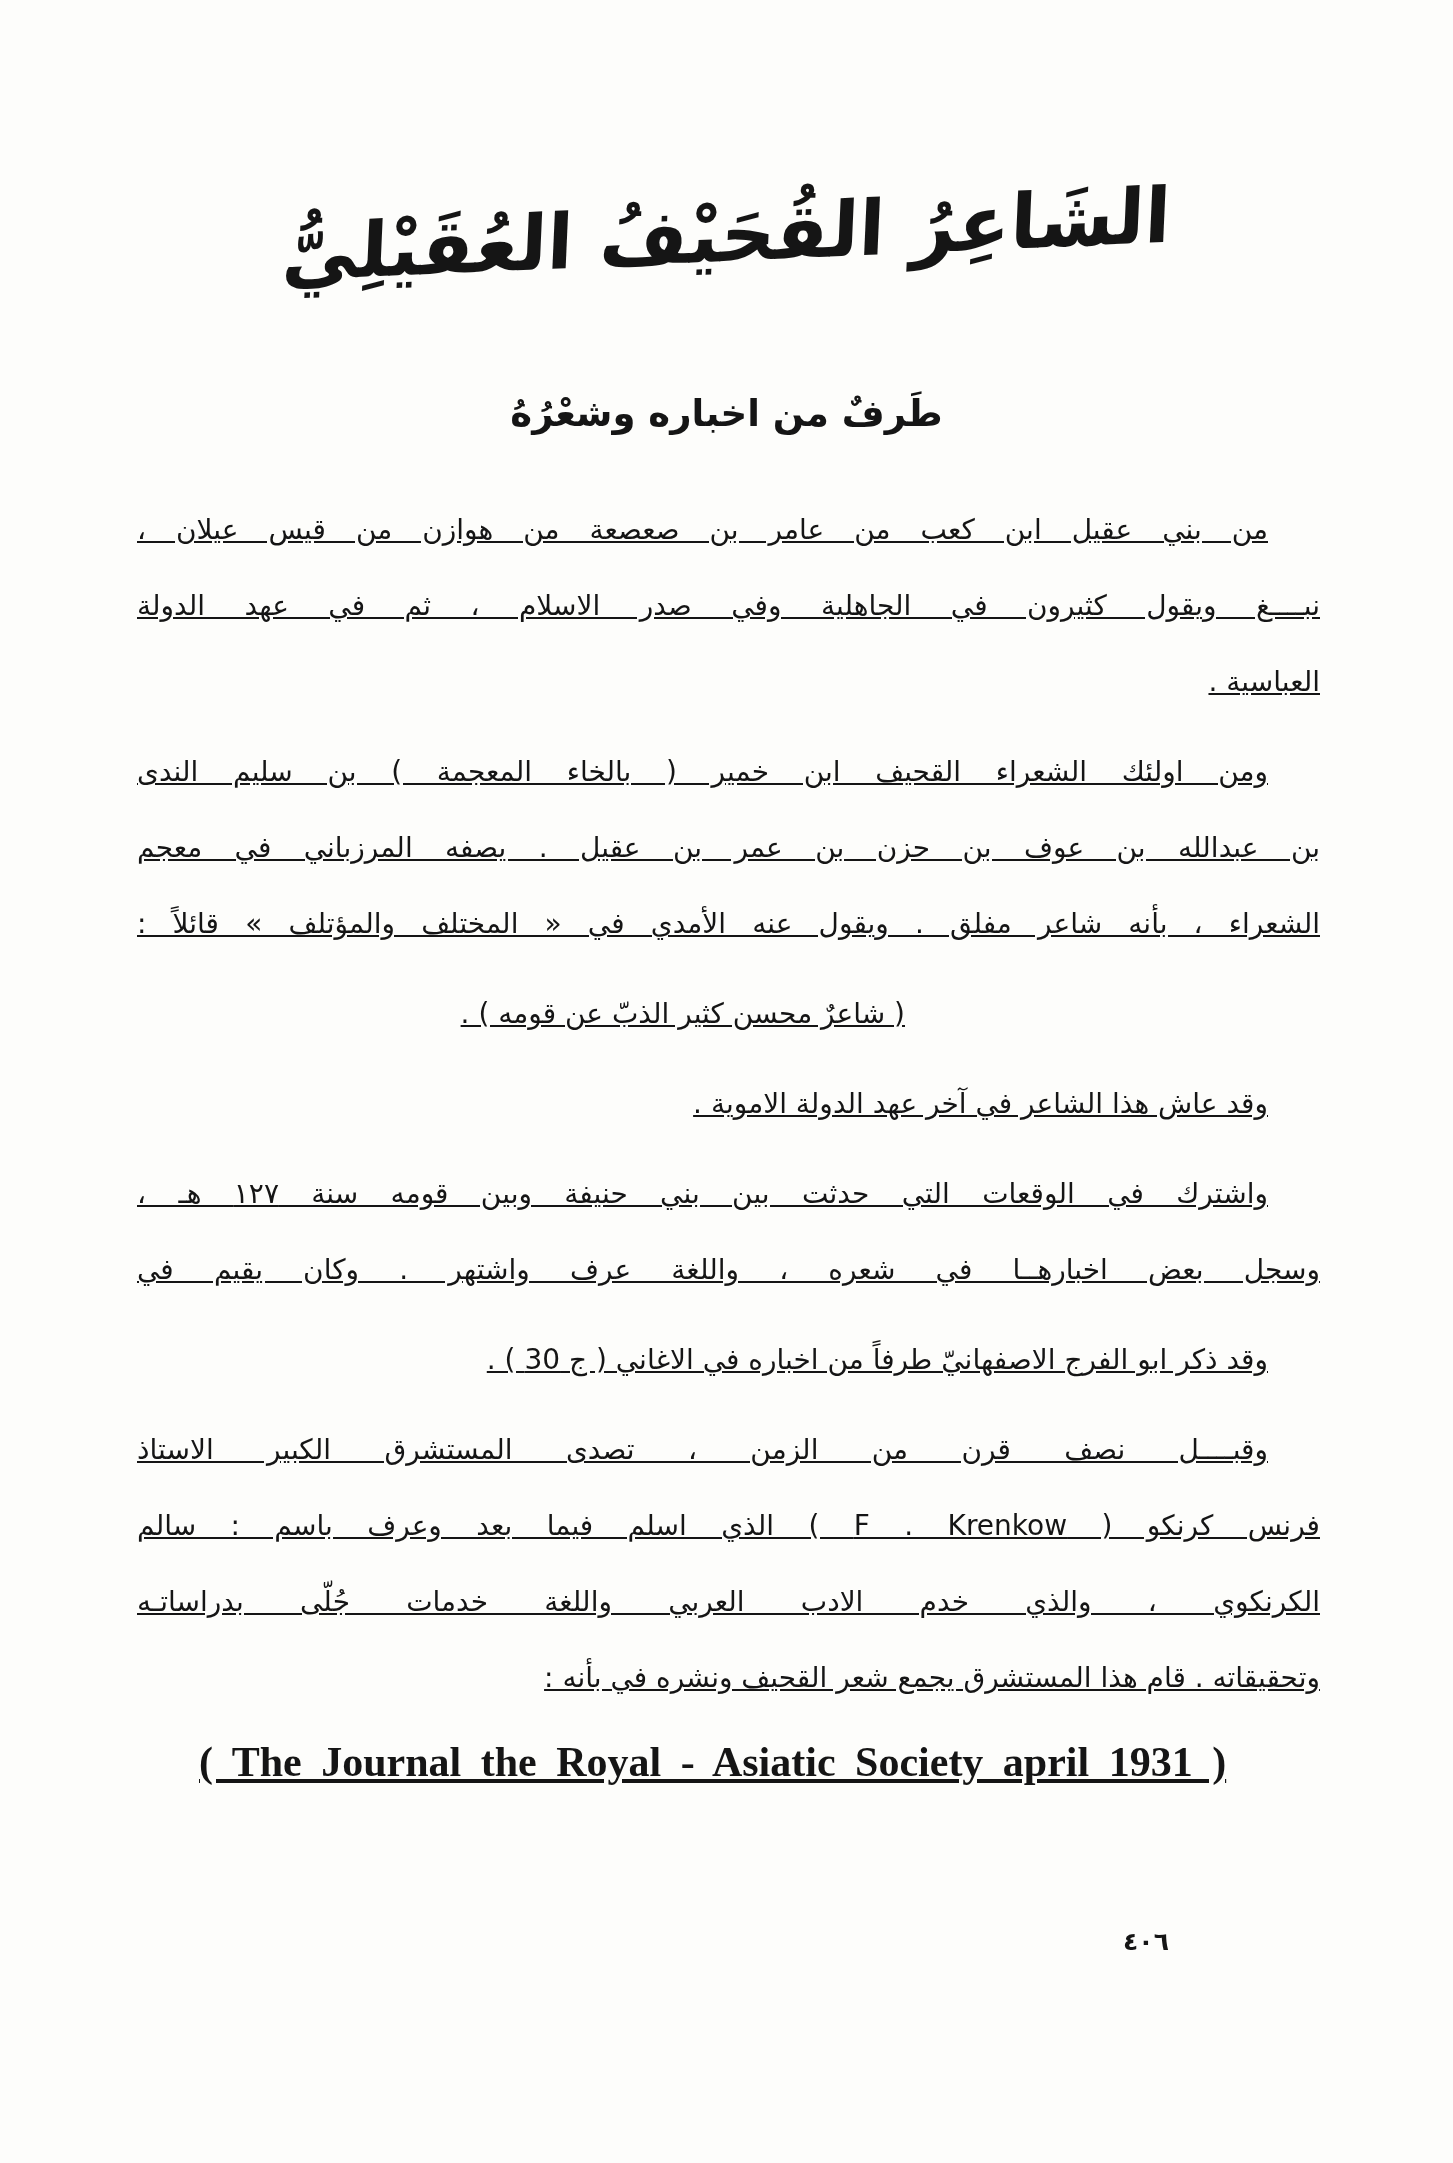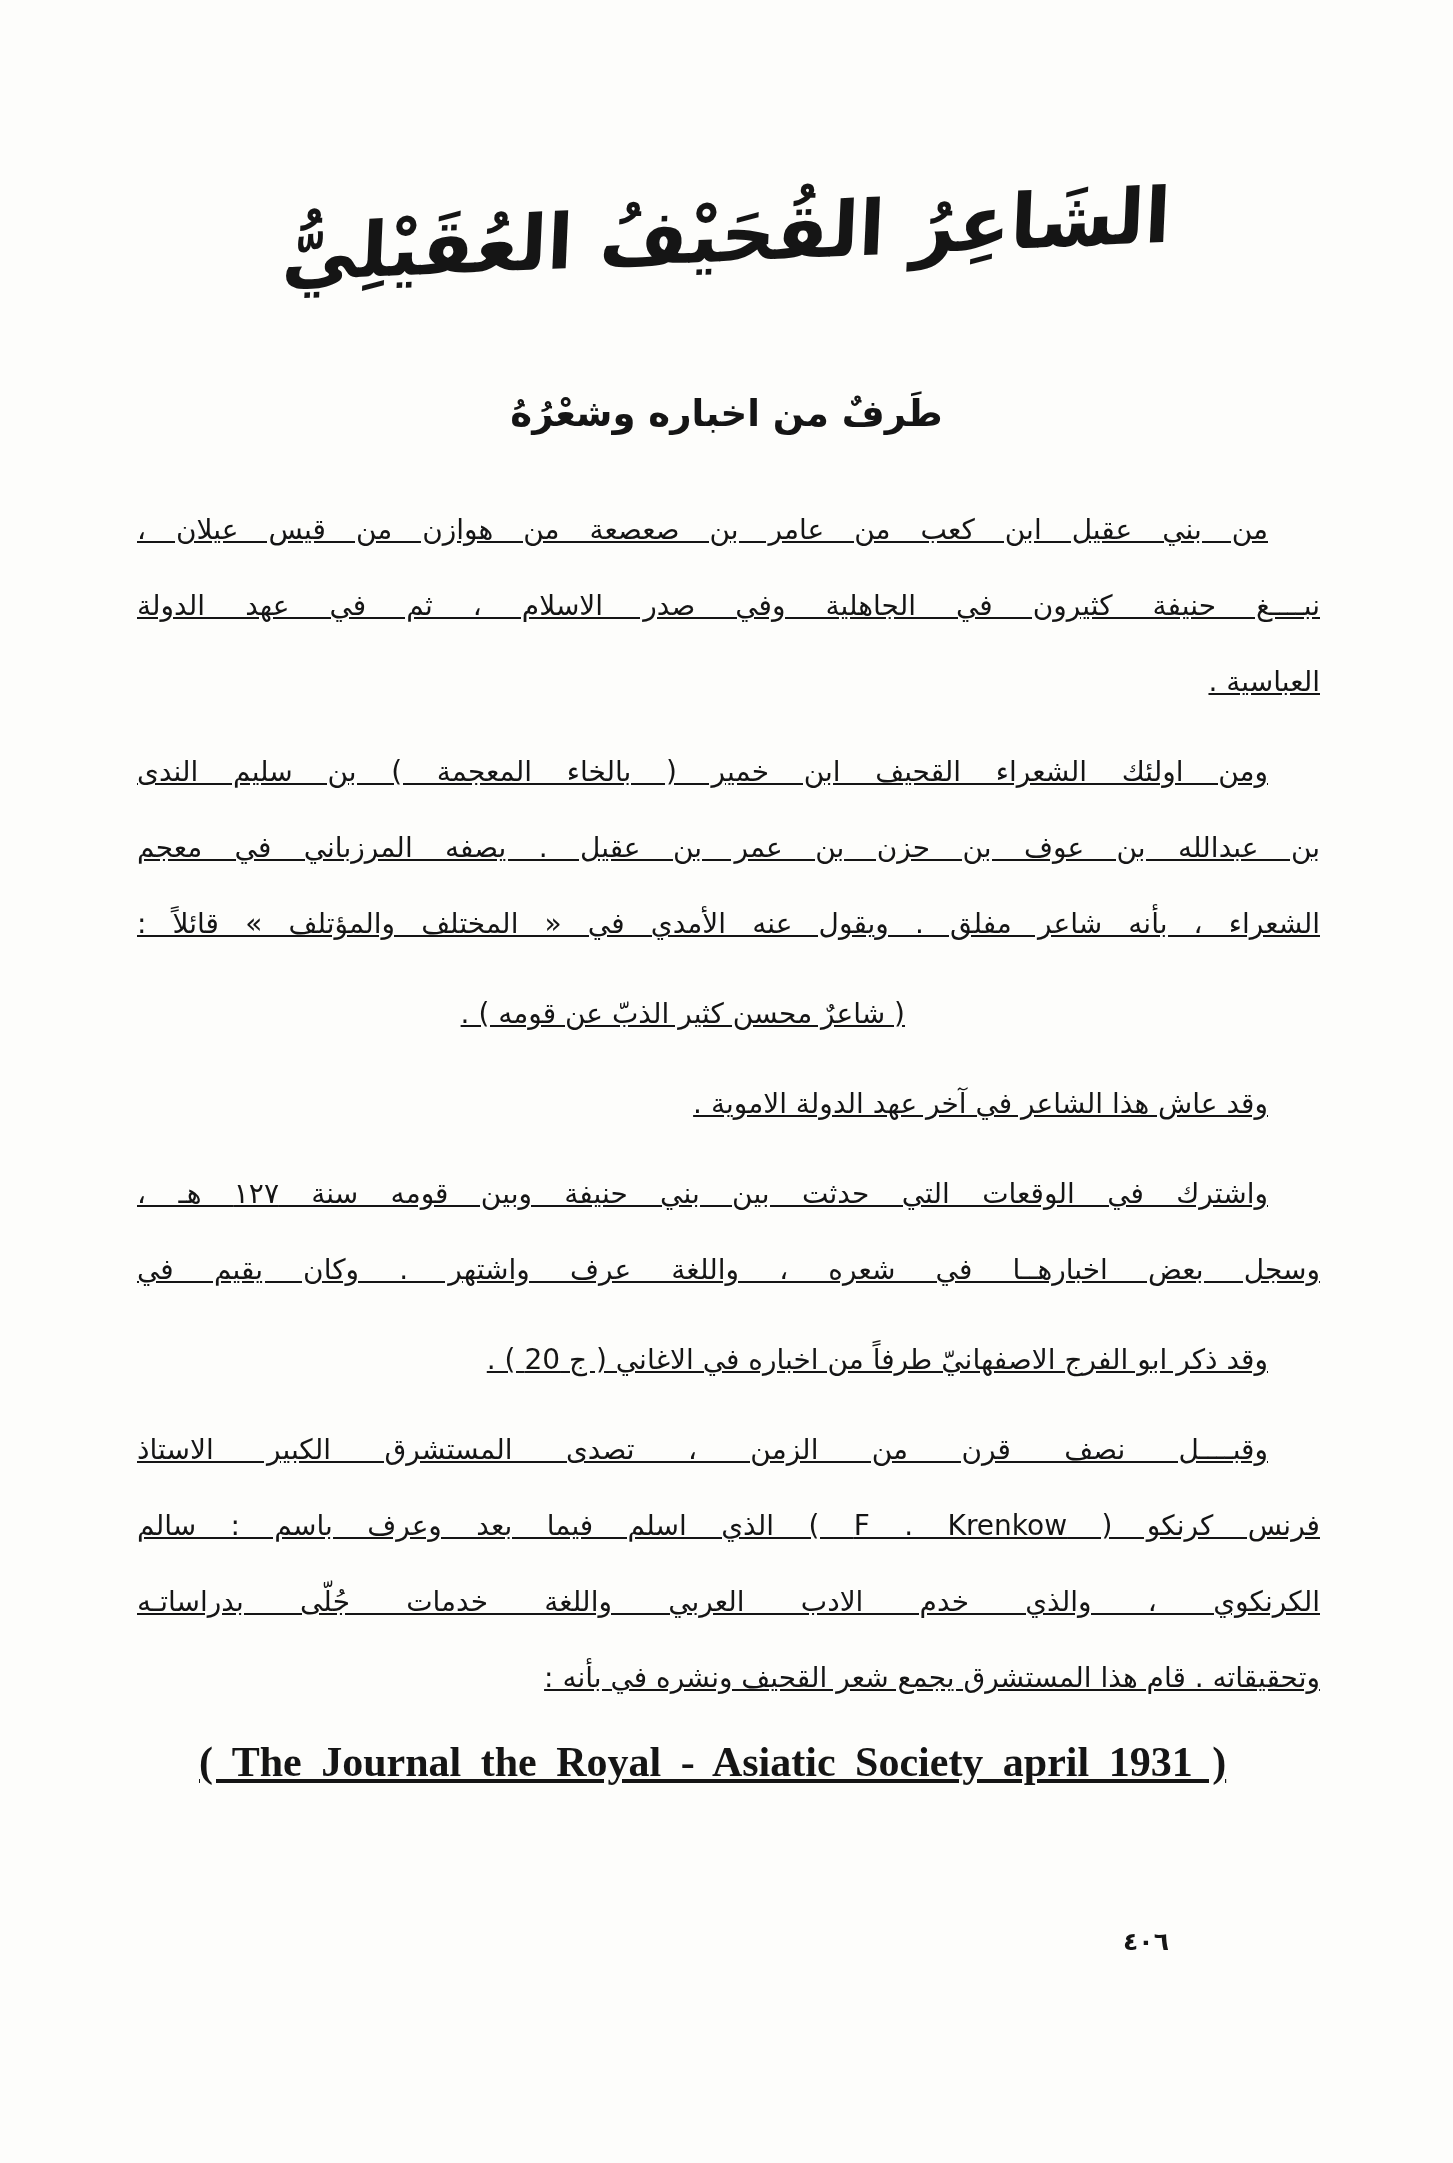--- a/index.html
+++ b/index.html
@@ -91,21 +91,21 @@
 <div class="page">
 
   <div class="title">الشَاعِرُ القُحَيْفُ العُقَيْلِيُّ</div>
 
   <div class="subtitle">طَرفٌ من اخباره وشعْرُهُ</div>
 
   <div class="body-text">
 
     <div class="para">
       <div class="ln jst ind">من بني عقيل ابن كعب من عامر بن صعصعة من هوازن من قيس عيلان ،</div>
-      <div class="ln jst">نبــــغ حنيفة كثيرون في الجاهلية وفي صدر الاسلام ، ثم في عهد الدولة</div>
+      <div class="ln jst">نبــــغ ويقول كثيرون في الجاهلية وفي صدر الاسلام ، ثم في عهد الدولة</div>
       <div class="ln rgt">العباسية .</div>
     </div>
 
     <div class="para">
       <div class="ln jst ind">ومن اولئك الشعراء القحيف ابن خمير ( بالخاء المعجمة ) بن سليم الندى</div>
       <div class="ln jst">بن عبدالله بن عوف بن حزن بن عمر بن عقيل . يصفه المرزباني في معجم</div>
       <div class="ln jst">الشعراء ، بأنه شاعر مفلق . ويقول عنه الأمدي في « المختلف والمؤتلف » قائلاً :</div>
     </div>
 
     <div class="para">
@@ -115,21 +115,21 @@
     <div class="para">
       <div class="ln rgt ind">وقد عاش هذا الشاعر في آخر عهد الدولة الاموية .</div>
     </div>
 
     <div class="para">
       <div class="ln jst ind">واشترك في الوقعات التي حدثت بين بني حنيفة وبين قومه سنة ١٢٧ هـ ،</div>
       <div class="ln jst">وسجل بعض اخبارهــا في شعره ، واللغة عرف واشتهر . وكان يقيم في</div>
     </div>
 
     <div class="para">
-      <div class="ln rgt ind">وقد ذكر ابو الفرج الاصفهانيّ طرفاً من اخباره في الاغاني ( ج 20 ) .</div>
+      <div class="ln rgt ind">وقد ذكر ابو الفرج الاصفهانيّ طرفاً من اخباره في الاغاني ( ج 30 ) .</div>
     </div>
 
     <div class="para">
       <div class="ln jst ind">وقبــــل نصف قرن من الزمن ، تصدى المستشرق الكبير الاستاذ</div>
       <div class="ln jst">فرنس كرنكو ( F . Krenkow ) الذي اسلم فيما بعد وعرف باسم : سالم</div>
       <div class="ln jst">الكرنكوي ، والذي خدم الادب العربي واللغة خدمات جُلّى بدراساتـه</div>
       <div class="ln rgt">وتحقيقاته . قام هذا المستشرق يجمع شعر القحيف ونشره في بأنه :</div>
     </div>
 
     <div class="para">

